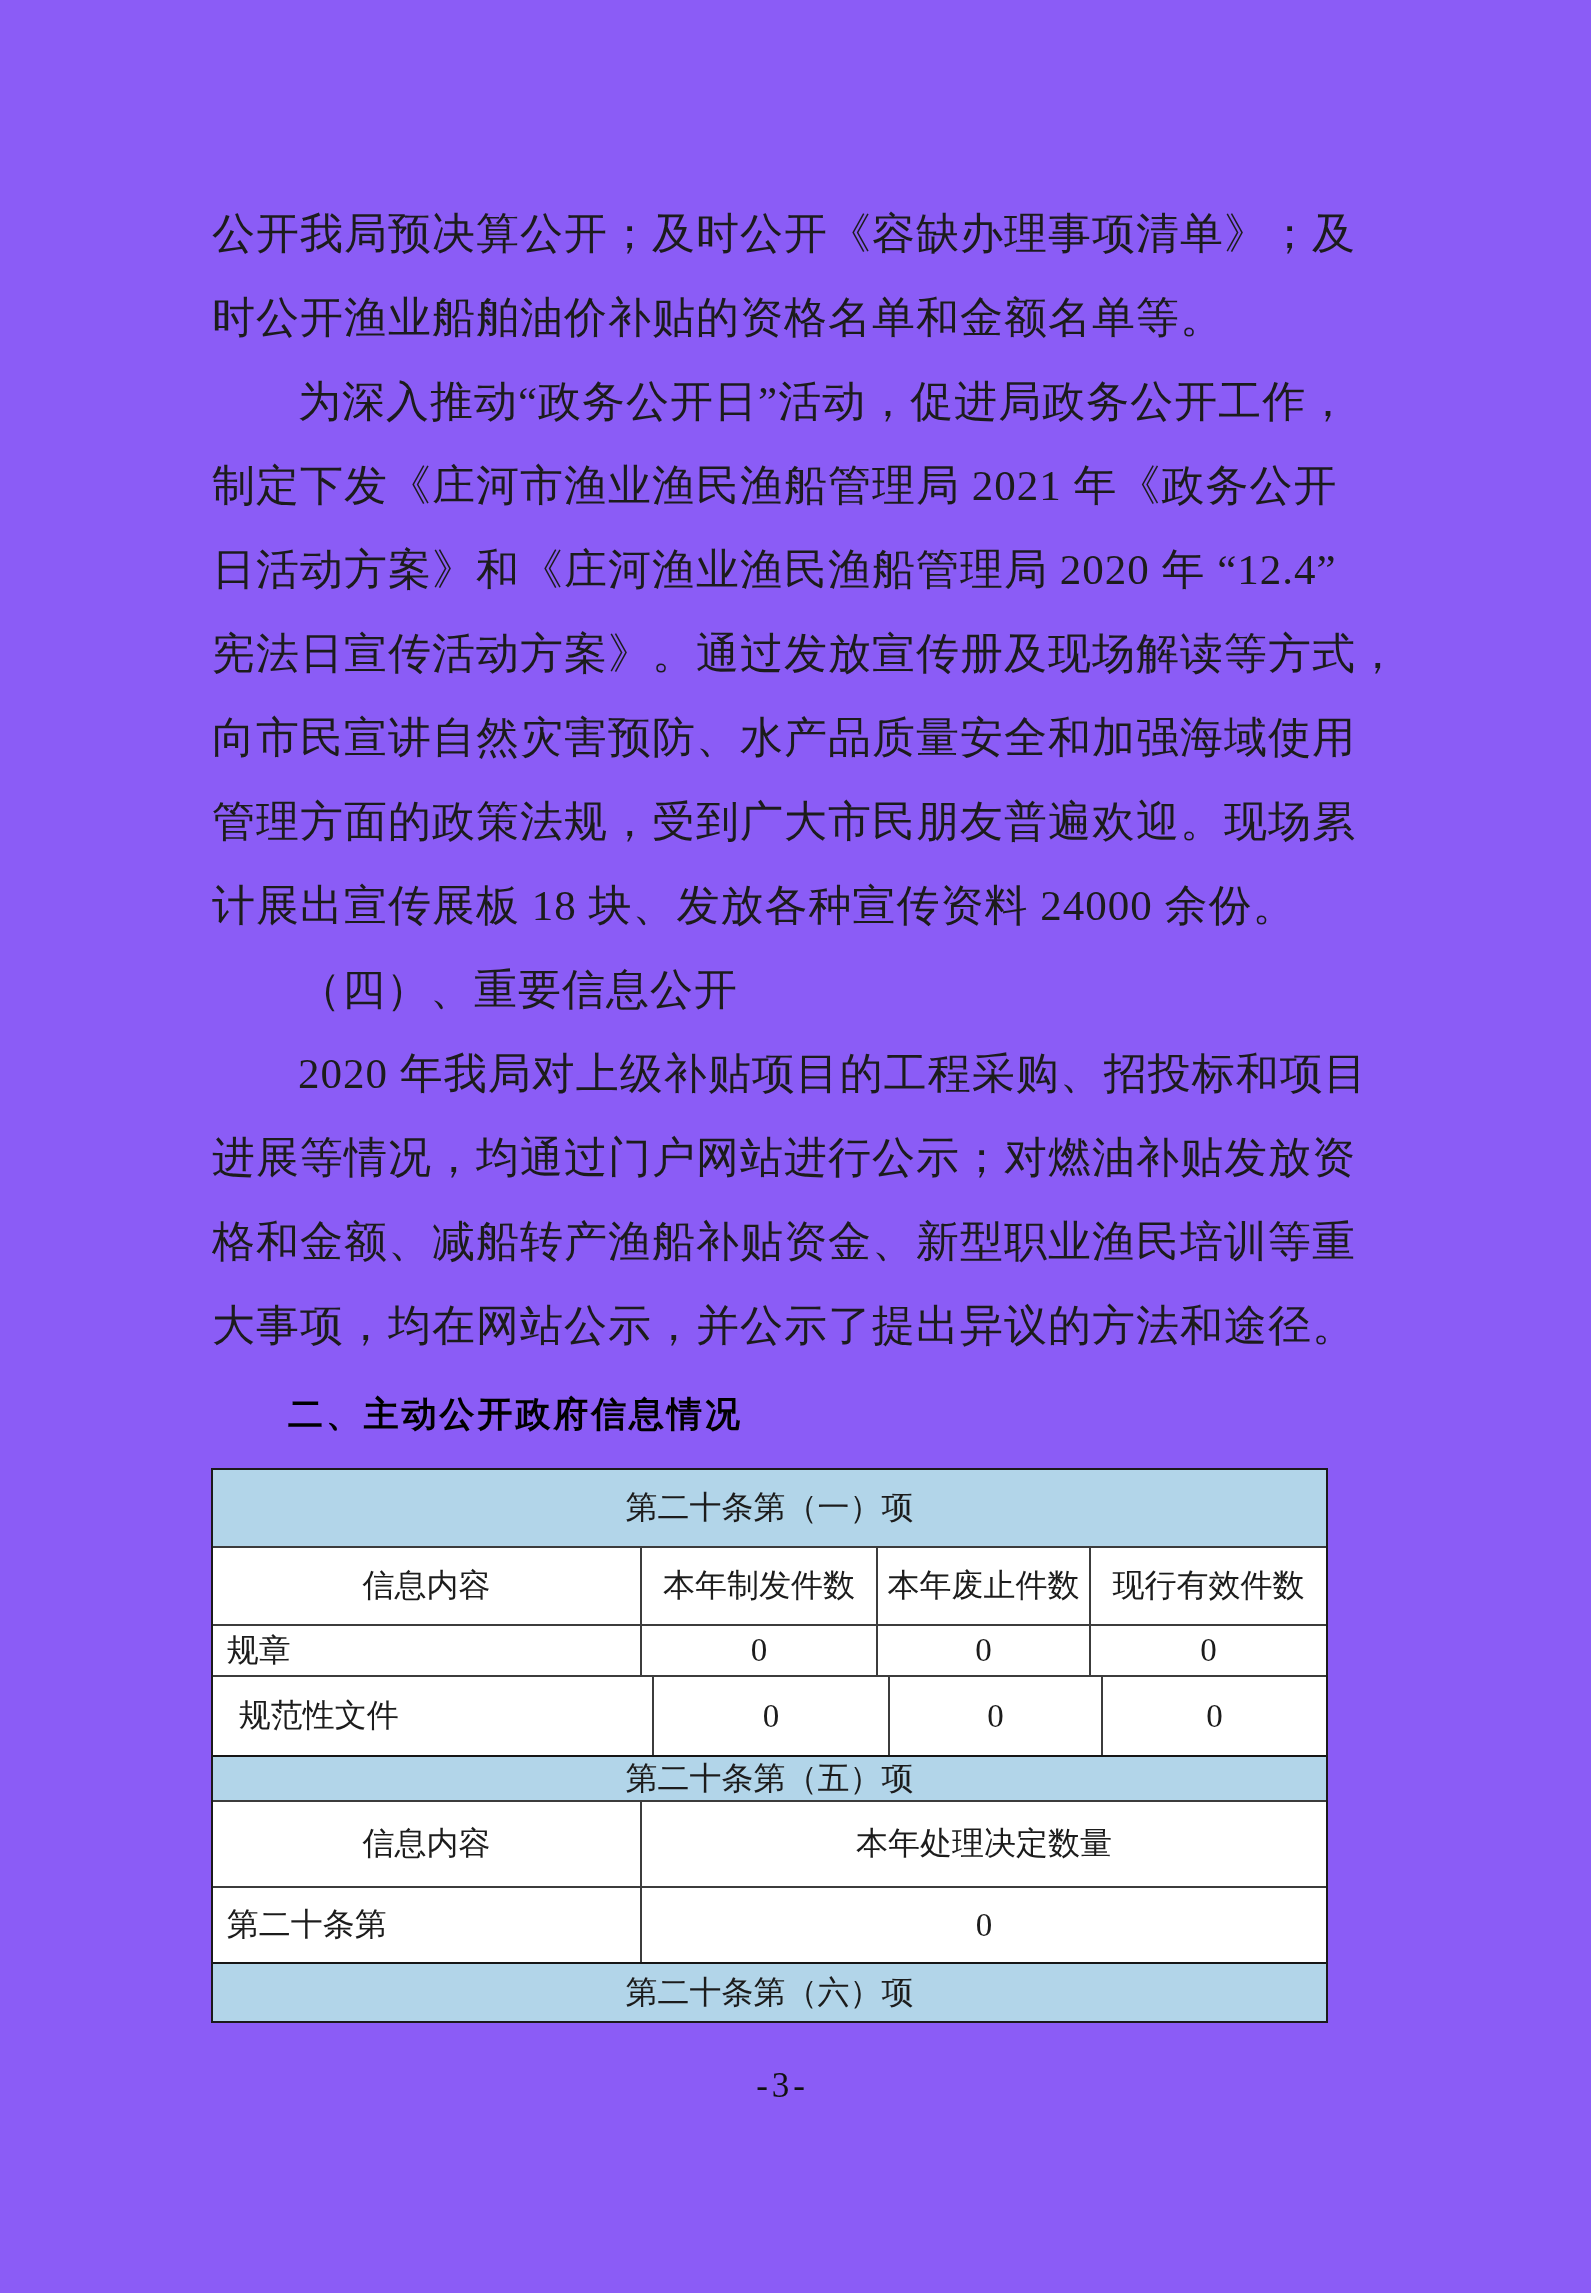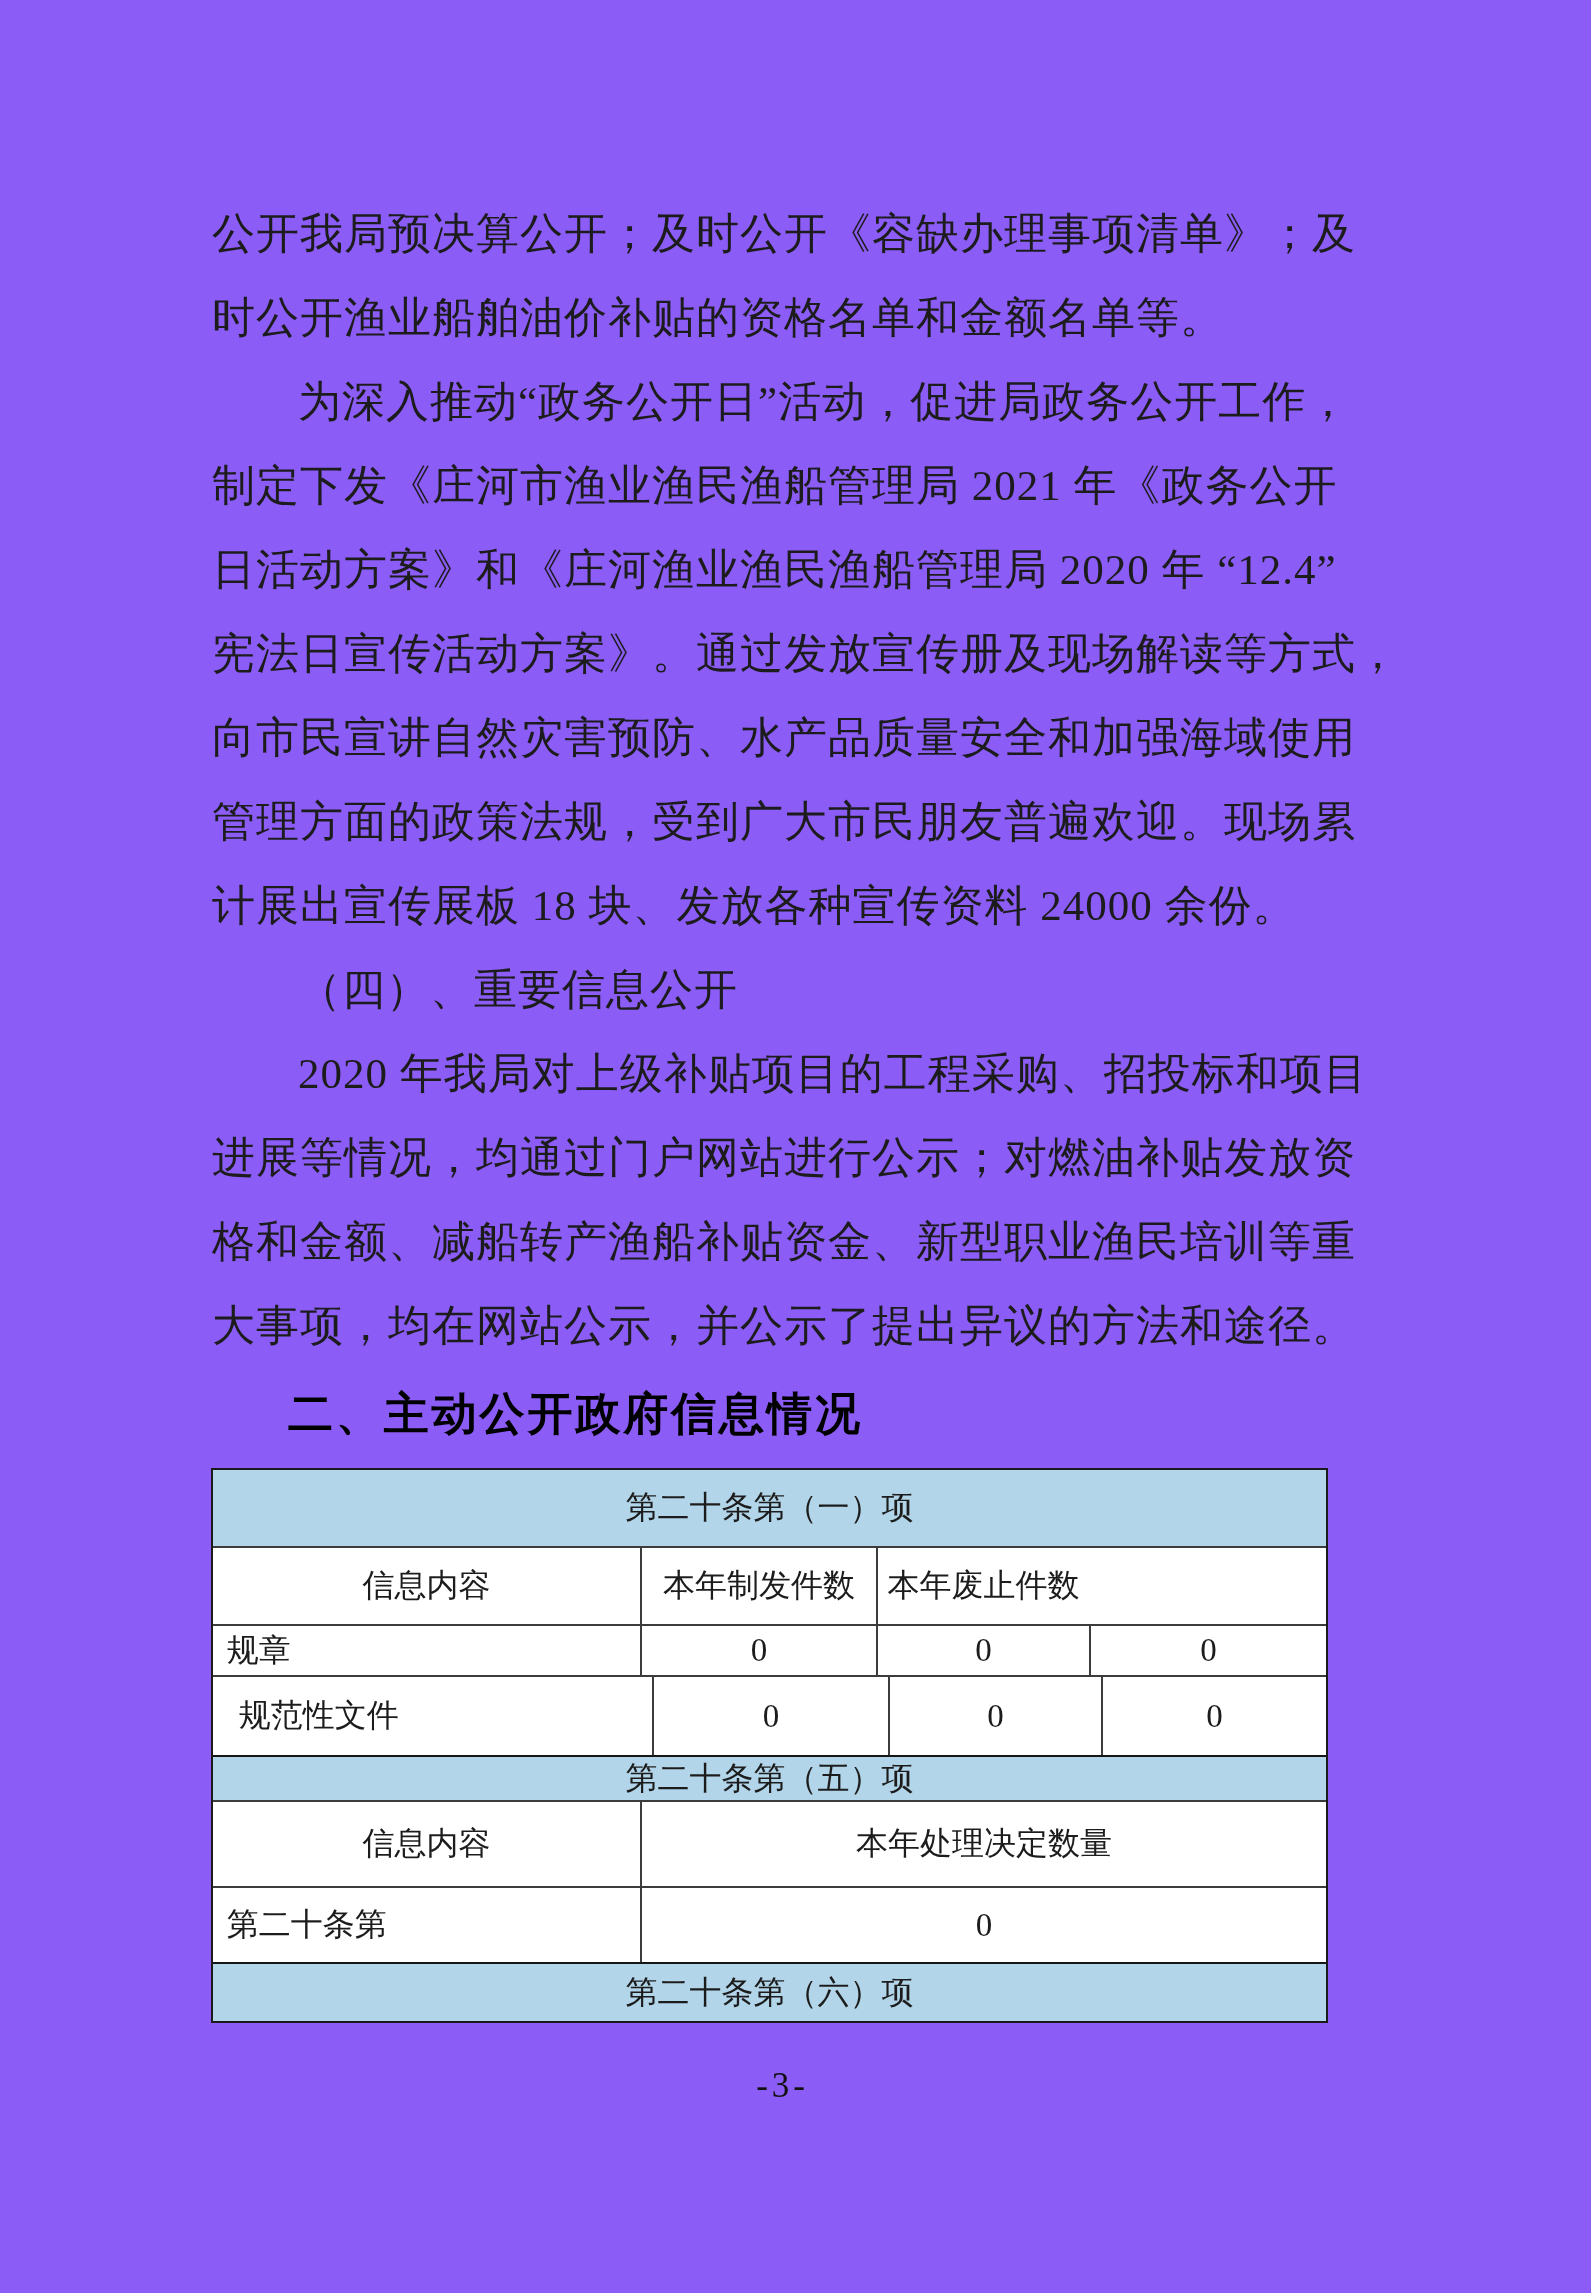--- a/index.html
+++ b/index.html
@@ -27,21 +27,21 @@
   .bline.indent{padding-left:86px;}
   
   .heading{
     position:absolute;
     left:212px;top:1373px;
     width:1141px;height:82px;
     line-height:82px;
     padding-left:76px;
     font-family:"Liberation Sans","DejaVu Sans",sans-serif;
     font-weight:bold;
-    font-size:45px;
+    font-size:35px;
     letter-spacing:2.9px;
     color:#000;
     white-space:nowrap;
   }
   
   .tbl{
     position:absolute;
     left:211px;top:1468px;
     width:1117px;
     border:2.9px solid #1b1b1b;
@@ -112,20 +112,21 @@
 
   <div class="tbl">
 
     <div class="trow band h-band1" style="background: rgb(178, 213, 233);">
       <div class="tcell cflex">第二十条第（一）项</div>
     </div>
     <div class="trow h-head">
       <div class="tcell c1">信息内容</div>
       <div class="tcell c2">本年制发件数</div>
       <div class="tcell c3">本年废止件数</div>
+      <div class="tcell cflex">现行有效件数</div>
     </div>
     <div class="trow h-r1">
       <div class="tcell c1 label">规章</div>
       <div class="tcell c2 num">0</div>
       <div class="tcell c3 num">0</div>
       <div class="tcell cflex num">0</div>
     </div>
     <div class="trow h-r2">
       <div class="tcell c1 label">规范性文件</div>
       <div class="tcell c2 num">0</div>

